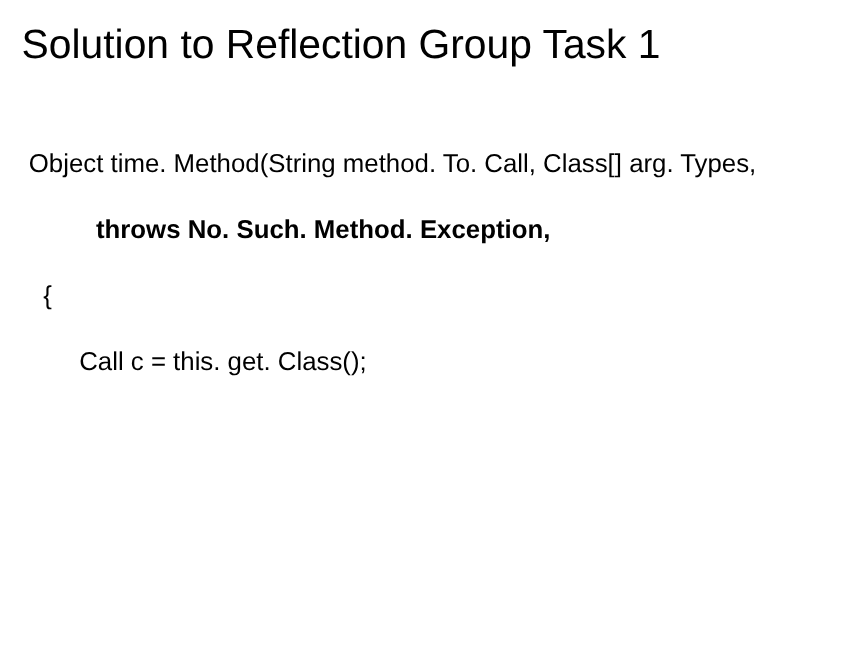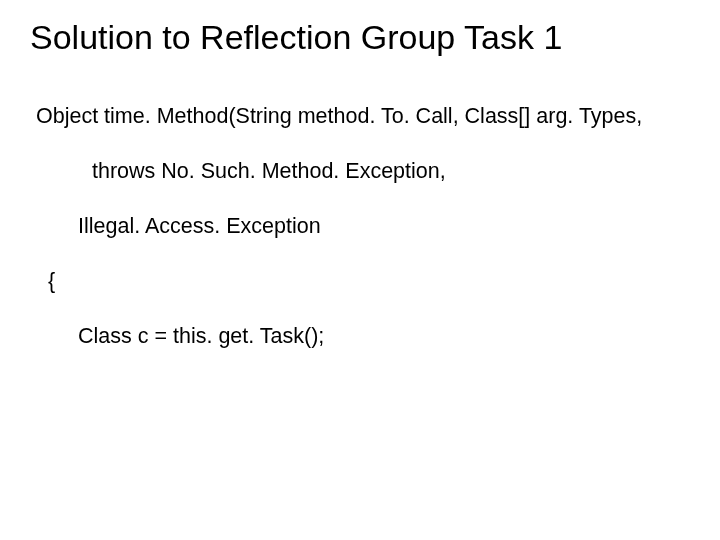--- a/index.html
+++ b/index.html
@@ -9,52 +9,51 @@
     height: 540px;
     background: #ffffff;
     font-family: Arial, Helvetica, sans-serif;
     color: #000000;
     overflow: hidden;
   }
   .slide {
     box-sizing: border-box;
     width: 720px;
     height: 540px;
-    padding: 18px 30px 20px 30px;
+    padding: 18px 30px 20px 18px;
   }
   .title {
     font-size: 34px;
     font-weight: 400;
     margin: 0 0 18px 0;
     letter-spacing: 0px;
   }
   .code {
     font-size: 21.5px;
     line-height: 1.28;
     white-space: pre;
     font-family: Arial, Helvetica, sans-serif;
   }
-  .sig   { padding-left: 6px; }
+  .sig   { padding-left: 6px; margin-top: 20px; }
   .sig2  { padding-left: 48px; }
-  .sig3  { padding-left: 56px; }
+  .sig3  { padding-left: 56px; font-weight: bold; }
   .brace { padding-left: 18px; }
   .body  { padding-left: 48px; }
 </style>
 </head>
 <body>
 
 <div class="slide">
   <h1 class="title">Solution to Reflection Group Task 1</h1>
 
   <div class="code">
 <div class="sig">Object time. Method(String method. To. Call, Class[] arg. Types,</div>
 <div class="sig3"> throws No. Such. Method. Exception,</div>
-<div class="sig2">Illegal. Access. Exception</div>
 <div class="brace">{</div>
-<div class="body">Class c = this. get. Task();</div>
+<div class="body">Call c = this. get. Class();</div>
 
 
 
 
 
 
 
   </div>
 </div>
 

